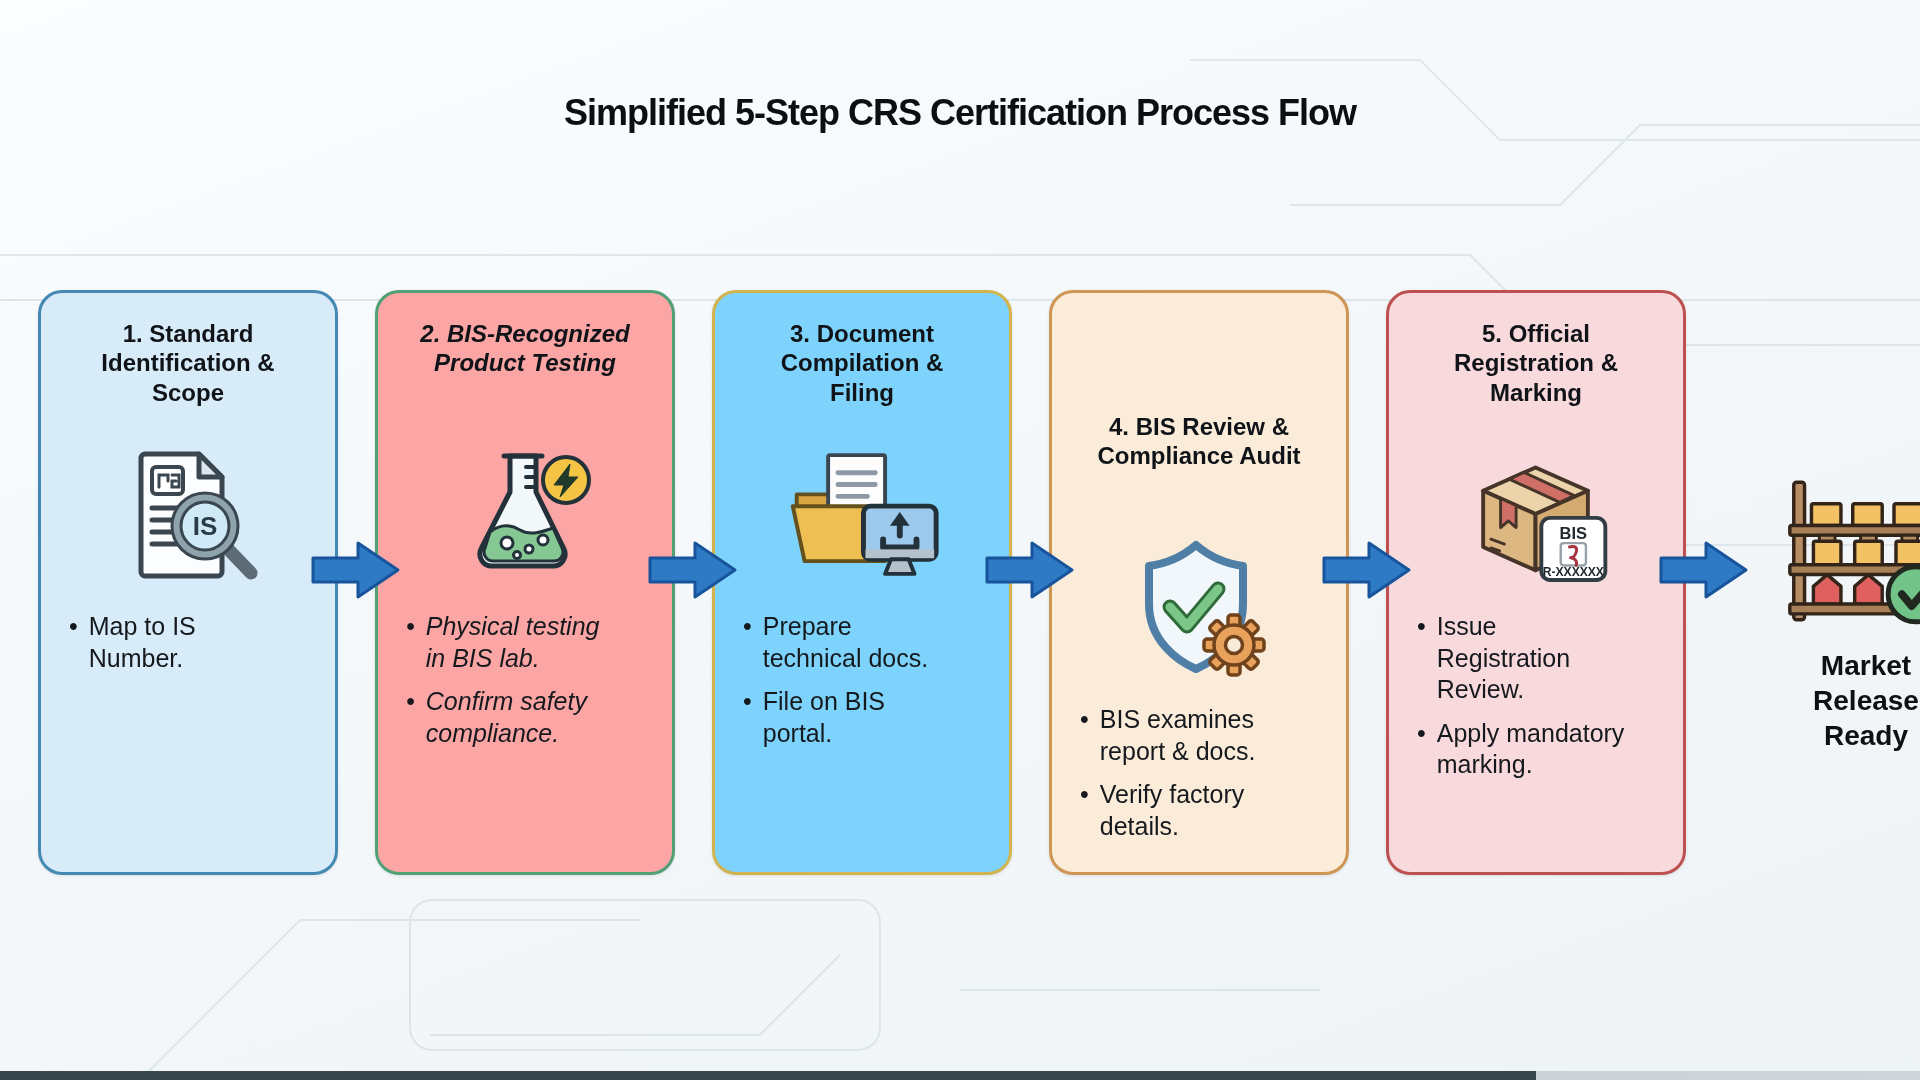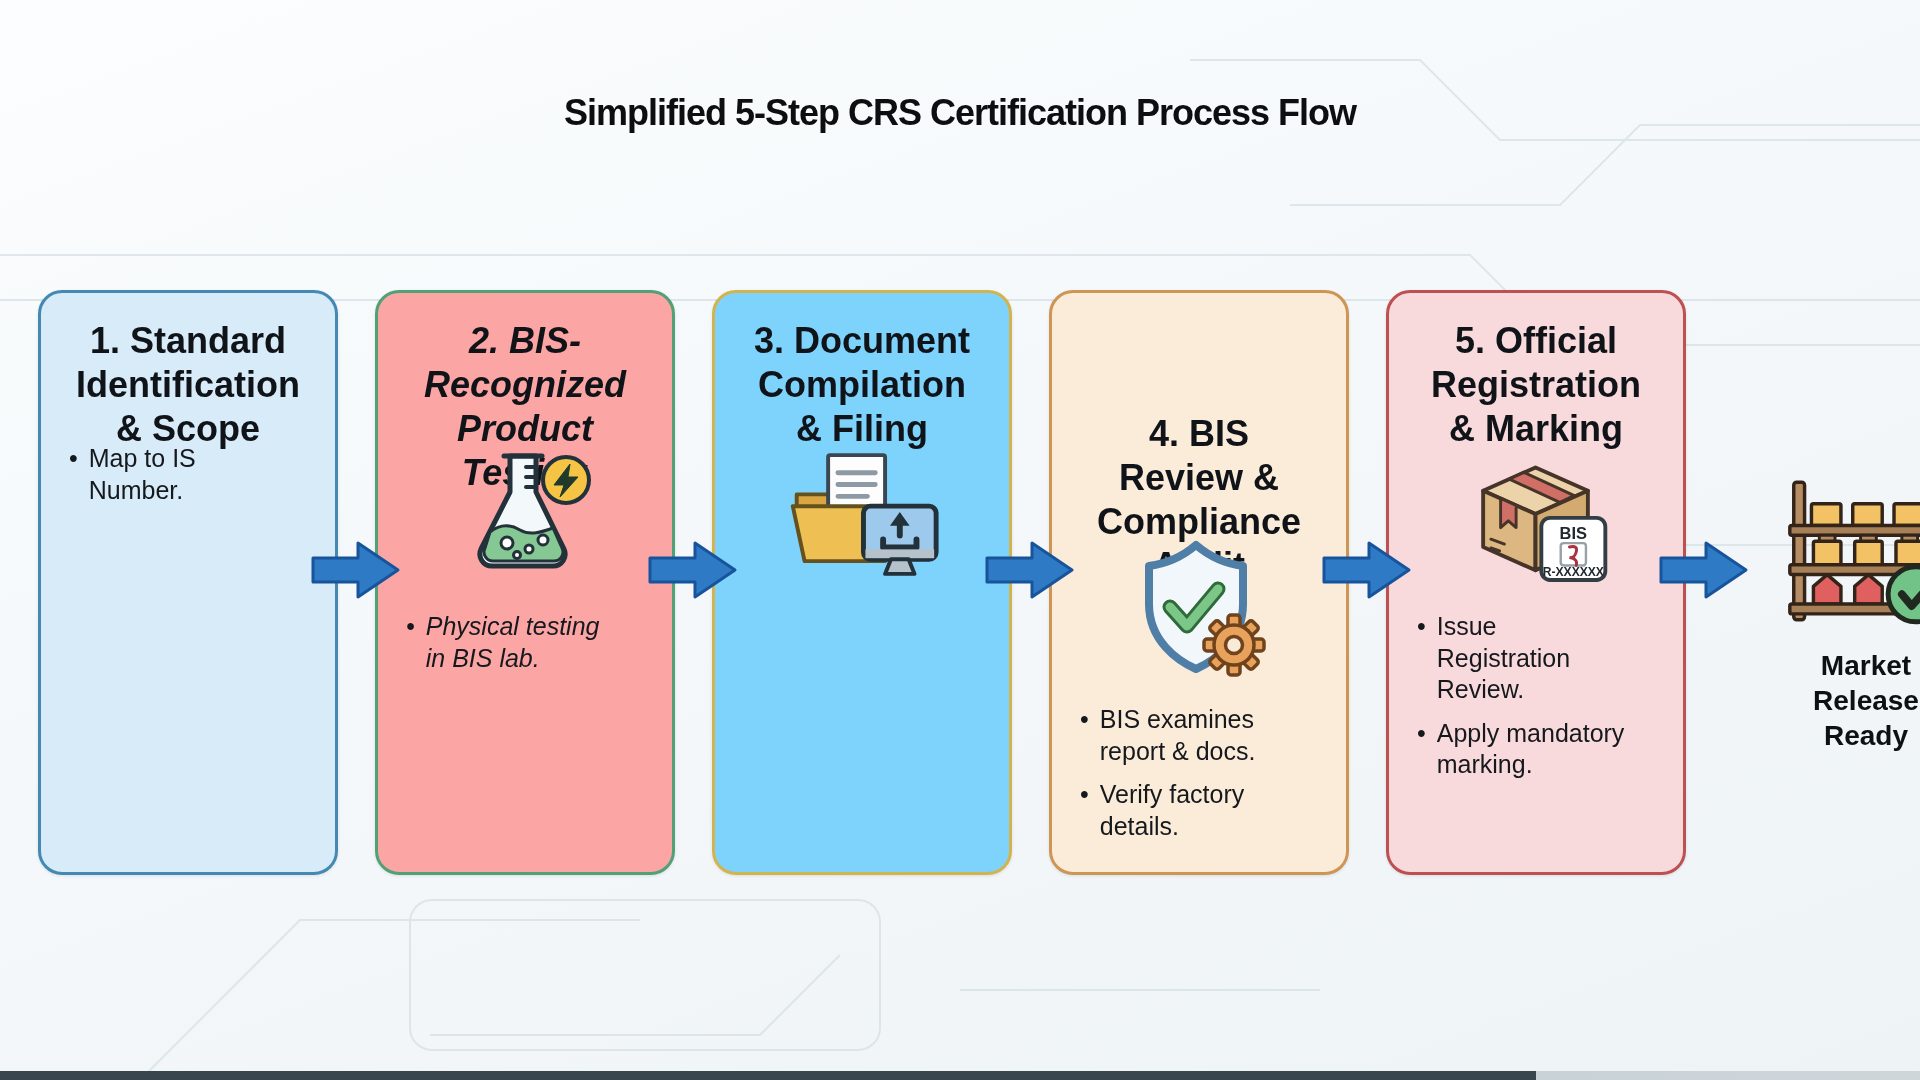--- a/index.html
+++ b/index.html
@@ -18,21 +18,21 @@
   .flow { position:absolute; left:38px; top:290px; display:flex; align-items:flex-start; }
   .card {
     flex:none; width:300px; height:585px;
     border:3px solid #888; border-radius:24px;
     padding:26px 18px 18px;
     display:flex; flex-direction:column;
     box-shadow:0 1px 3px rgba(40,60,70,0.12);
   }
   .card h2 {
     margin:0 auto; max-width:226px; height:112px;
-    font-size:36px; line-height:1.22; font-weight:700;
+    font-size:24px; line-height:1.22; font-weight:700;
     text-align:center; color:#101418;
   }
   .icon-wrap { height:168px; display:flex; align-items:center; justify-content:center; }
   .bullets { list-style:none; margin:12px 0 0; padding:0 0 0 10px; }
   .bullets li {
     display:flex; gap:11px; margin-bottom:12px;
     font-size:25px; line-height:1.26; color:#15191d;
   }
   .bullets li::before { content:"\2022"; flex:none; }
   .bullets li span { display:inline-block; max-width:192px; }
@@ -64,20 +64,33 @@
     <path d="M960 990 L1320 990"></path>
   </g>
 </svg>
 
 <h1 class="page-title" style="color: rgb(12, 14, 16);">Simplified 5-Step CRS Certification Process Flow</h1>
 
 <div class="flow">
 
   <section class="card" style="background: rgb(216, 235, 248); border-color: rgb(67, 137, 178);">
     <h2>1. Standard Identification &amp; Scope</h2>
+    <div class="icon-wrap">
+      <svg width="150" height="150" viewBox="0 0 150 150">
+        <path d="M32 14 h54 l23 23 v95 a4 4 0 0 1 -4 4 H32 a4 4 0 0 1 -4 -4 V18 a4 4 0 0 1 4 -4 z" fill="#fcfdfe" stroke="#3a4750" stroke-width="5" stroke-linejoin="round"></path>
+        <path d="M86 14 l23 23 H86 z" fill="#dde6ec" stroke="#3a4750" stroke-width="5" stroke-linejoin="round"></path>
+        <rect x="39" y="27" width="31" height="27" rx="4" fill="#ffffff" stroke="#3a4750" stroke-width="4"></rect>
+        <path d="M46 47 v-12 h9 v6 M59 35 h7 v12 h-7 v-6 h4" fill="none" stroke="#3a4750" stroke-width="3" stroke-linecap="round"></path>
+        <path d="M39 68 h32 M39 80 h32 M39 92 h28 M39 104 h32" stroke="#3a4750" stroke-width="5" stroke-linecap="round"></path>
+        <line x1="115" y1="109" x2="138" y2="133" stroke="#5c6b75" stroke-width="13" stroke-linecap="round"></line>
+        <circle cx="92" cy="86" r="33" fill="#8fa3ad" stroke="#3a4750" stroke-width="3"></circle>
+        <circle cx="92" cy="86" r="24" fill="#cfe9f7" stroke="#3a4750" stroke-width="3"></circle>
+        <text x="92" y="95" font-size="26" font-weight="bold" fill="#2a3b48" text-anchor="middle" font-family="Liberation Sans, sans-serif">IS</text>
+      </svg>
+    </div>
     <ul class="bullets">
       <li>
           <span>Map to IS Number.</span>
         </li>
     </ul>
   </section>
 
   <div class="arrow-col">
     <svg viewBox="0 0 88 60">
         <polygon points="0,18 45,18 45,3 85,30 45,57 45,42 0,42" fill="#2e7ac5" stroke="#17549b" stroke-width="3" stroke-linejoin="round"></polygon>
@@ -96,20 +109,23 @@
         <circle cx="93" cy="100" r="5" fill="#ffffff" stroke="#22313a" stroke-width="3"></circle>
         <circle cx="67" cy="115" r="3.5" fill="#ffffff" stroke="#22313a" stroke-width="3"></circle>
         <path d="M76 27 h10 M76 37 h10 M76 47 h10" stroke="#22313a" stroke-width="4" stroke-linecap="round"></path>
         <circle cx="116" cy="40" r="23" fill="#f5c445" stroke="#22313a" stroke-width="4"></circle>
         <polygon points="120,24 104,45 114,45 110,57 128,37 118,37" fill="#1f3a2a" stroke="#1f3a2a" stroke-linejoin="round"></polygon>
       </svg>
     </div>
     <ul class="bullets">
       <li>
           <span>Physical testing in BIS lab.</span>
+        </li>
+      <li>
+          <span>Confirm safety compliance.</span>
         </li>
     </ul>
   </section>
 
   <div class="arrow-col">
     <svg viewBox="0 0 88 60">
         <polygon points="0,18 45,18 45,3 85,30 45,57 45,42 0,42" fill="#2e7ac5" stroke="#17549b" stroke-width="3" stroke-linejoin="round"></polygon>
       </svg>
   </div>
 
@@ -124,20 +140,28 @@
         </g>
         <polygon points="12,66 118,66 106,122 24,122" fill="#eebf52" stroke="#64511d" stroke-width="4" stroke-linejoin="round"></polygon>
         <rect x="84" y="66" width="74" height="54" rx="7" fill="#9cc9ec" stroke="#22313a" stroke-width="5"></rect>
         <path d="M104 100 v8 h34 v-8" fill="none" stroke="#22313a" stroke-width="6" stroke-linecap="round" stroke-linejoin="round"></path>
         <line x1="121" y1="96" x2="121" y2="80" stroke="#22313a" stroke-width="6" stroke-linecap="round"></line>
         <polygon points="121,72 111,86 131,86" fill="#22313a"></polygon>
         <rect x="86" y="110" width="70" height="9" fill="#b6c2cb"></rect>
         <polygon points="112,120 130,120 136,135 106,135" fill="#b6c2cb" stroke="#22313a" stroke-width="4" stroke-linejoin="round"></polygon>
       </svg>
     </div>
+    <ul class="bullets">
+      <li>
+          <span>Prepare technical docs.</span>
+        </li>
+      <li>
+          <span>File on BIS portal.</span>
+        </li>
+    </ul>
   </section>
 
   <div class="arrow-col">
     <svg viewBox="0 0 88 60">
         <polygon points="0,18 45,18 45,3 85,30 45,57 45,42 0,42" fill="#2e7ac5" stroke="#17549b" stroke-width="3" stroke-linejoin="round"></polygon>
       </svg>
   </div>
 
   <section class="card" style="background: rgb(251, 236, 218); border-color: rgb(207, 149, 84); justify-content: flex-end;">
     <h2>4. BIS Review &amp; Compliance Audit</h2>

